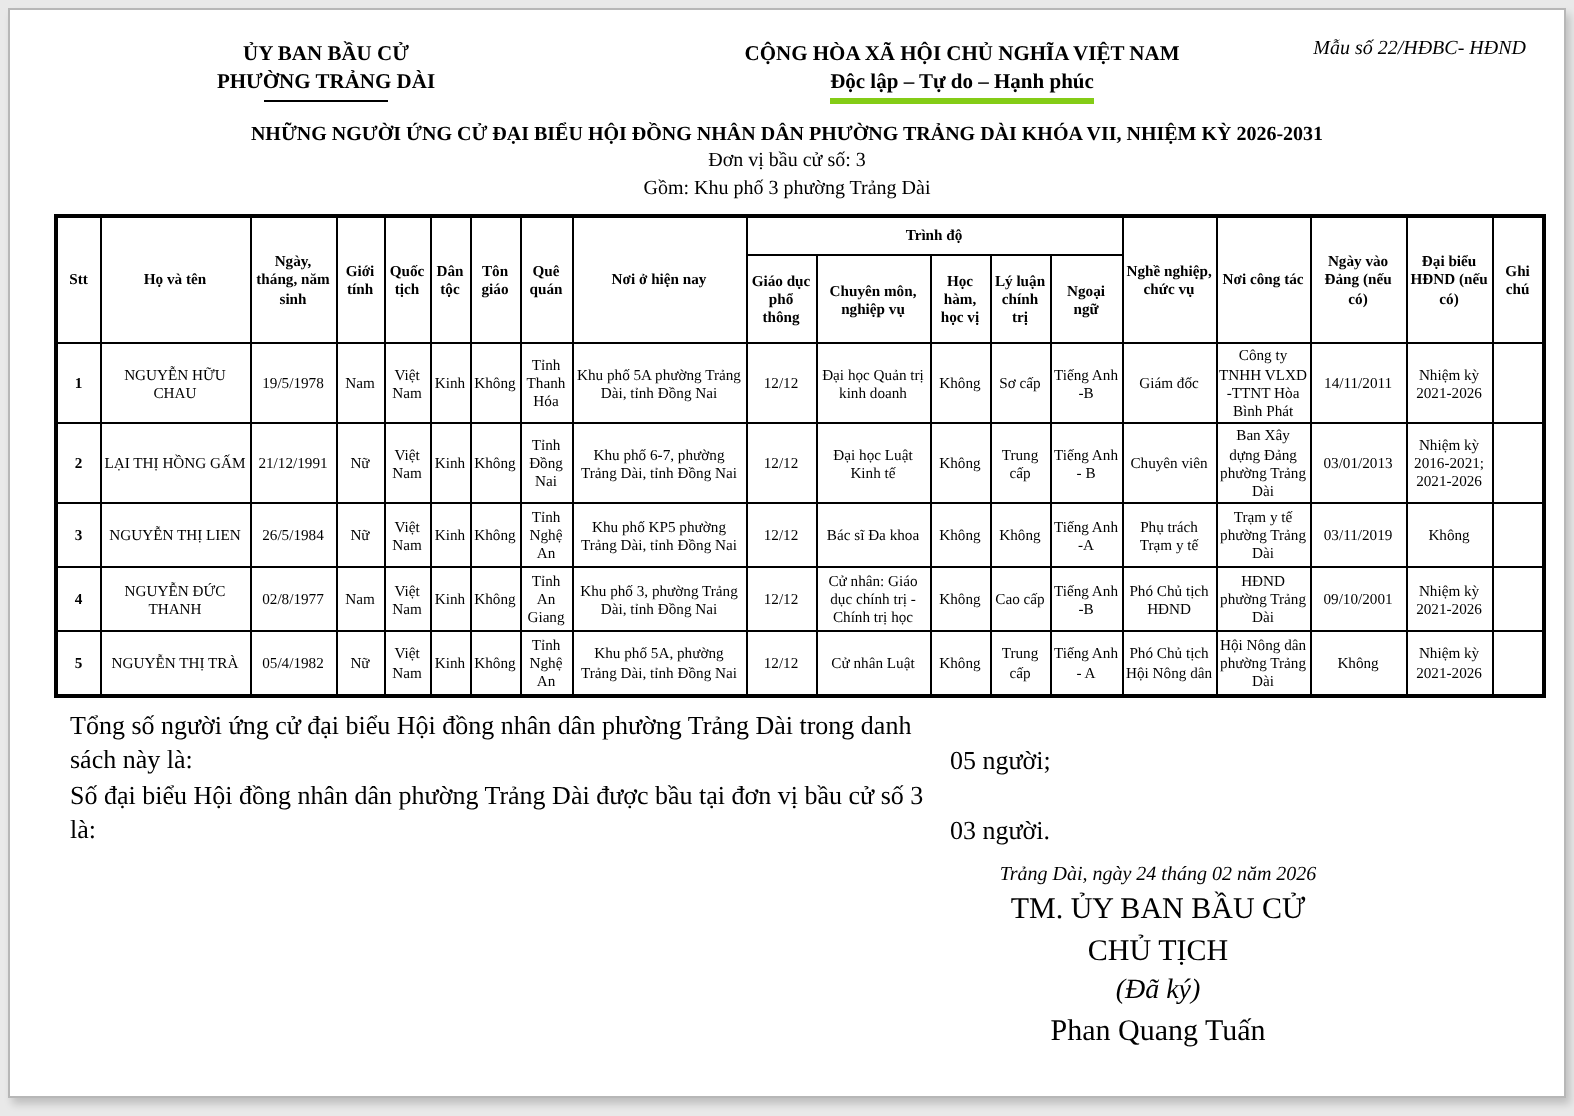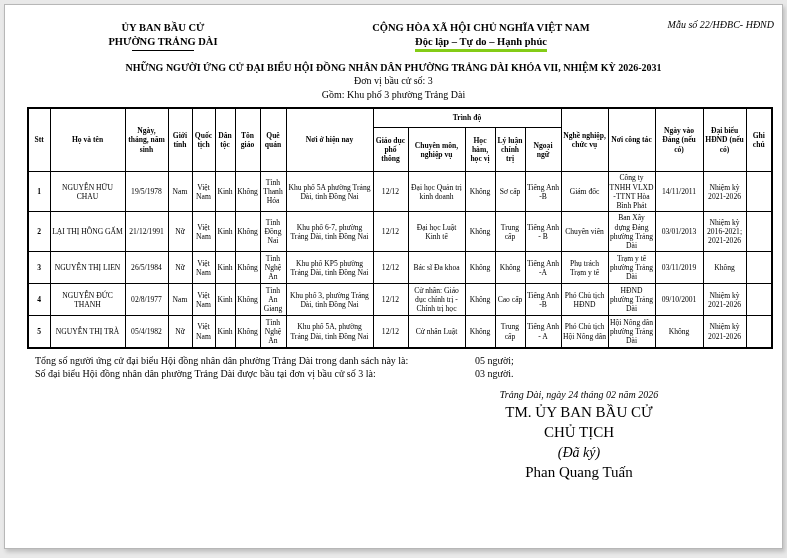--- a/index.html
+++ b/index.html
@@ -13,21 +13,21 @@
   .page {
     position: relative;
     width: 779px; height: 545px;
     margin: 4px 0 0 4px;
     background: #fff;
     border: 1px solid #b7b7b7;
     box-shadow: 2px 3px 4px rgba(0,0,0,.18);
     padding-top: 12px;
   }
   .form-no {
-    position: absolute; top: 14px; right: 8px;
+    position: absolute; top: 14px; right: 19px;
     font-style: italic; font-size: 10px;
   }
   .head-row { display: flex; margin-top: 4px; }
   .head-left {
     margin-left: 48px; width: 220px; text-align: center;
     font-weight: bold; font-size: 10.5px; line-height: 1.3;
   }
   .head-left .rule {
     width: 62px; border-top: 1px solid #000; margin: 2px auto 0;
   }
@@ -63,21 +63,21 @@
   table.cands th { font-weight: bold; font-size: 7.6px; }
   thead tr.h1 { height: 20px; }
   thead tr.h2 { height: 44px; }
   tbody tr { height: 32px; }
   td.name-cell {
     text-align: left; padding-left: 3px;
     font-size: 8.2px;
   }
   td.stt-cell { font-weight: bold; font-size: 9px; }
 
-  .summary { margin: 5px 0 0 30px; font-size: 10px; line-height: 1.35; }
+  .summary { margin: 5px 0 0 30px; font-size: 13px; line-height: 1.35; }
   .summary .lbl { display: inline-block; width: 440px; }
   .sign-block {
     width: 350px; margin: 7px 28px 0 auto;
     text-align: center; line-height: 1.38;
   }
   .sign-date { font-style: italic; font-size: 10px; }
   .sign-org, .sign-role, .sign-name { font-weight: normal; font-size: 15px; }
   .sign-signed { font-style: italic; font-size: 14px; }
 </style>
 </head>

